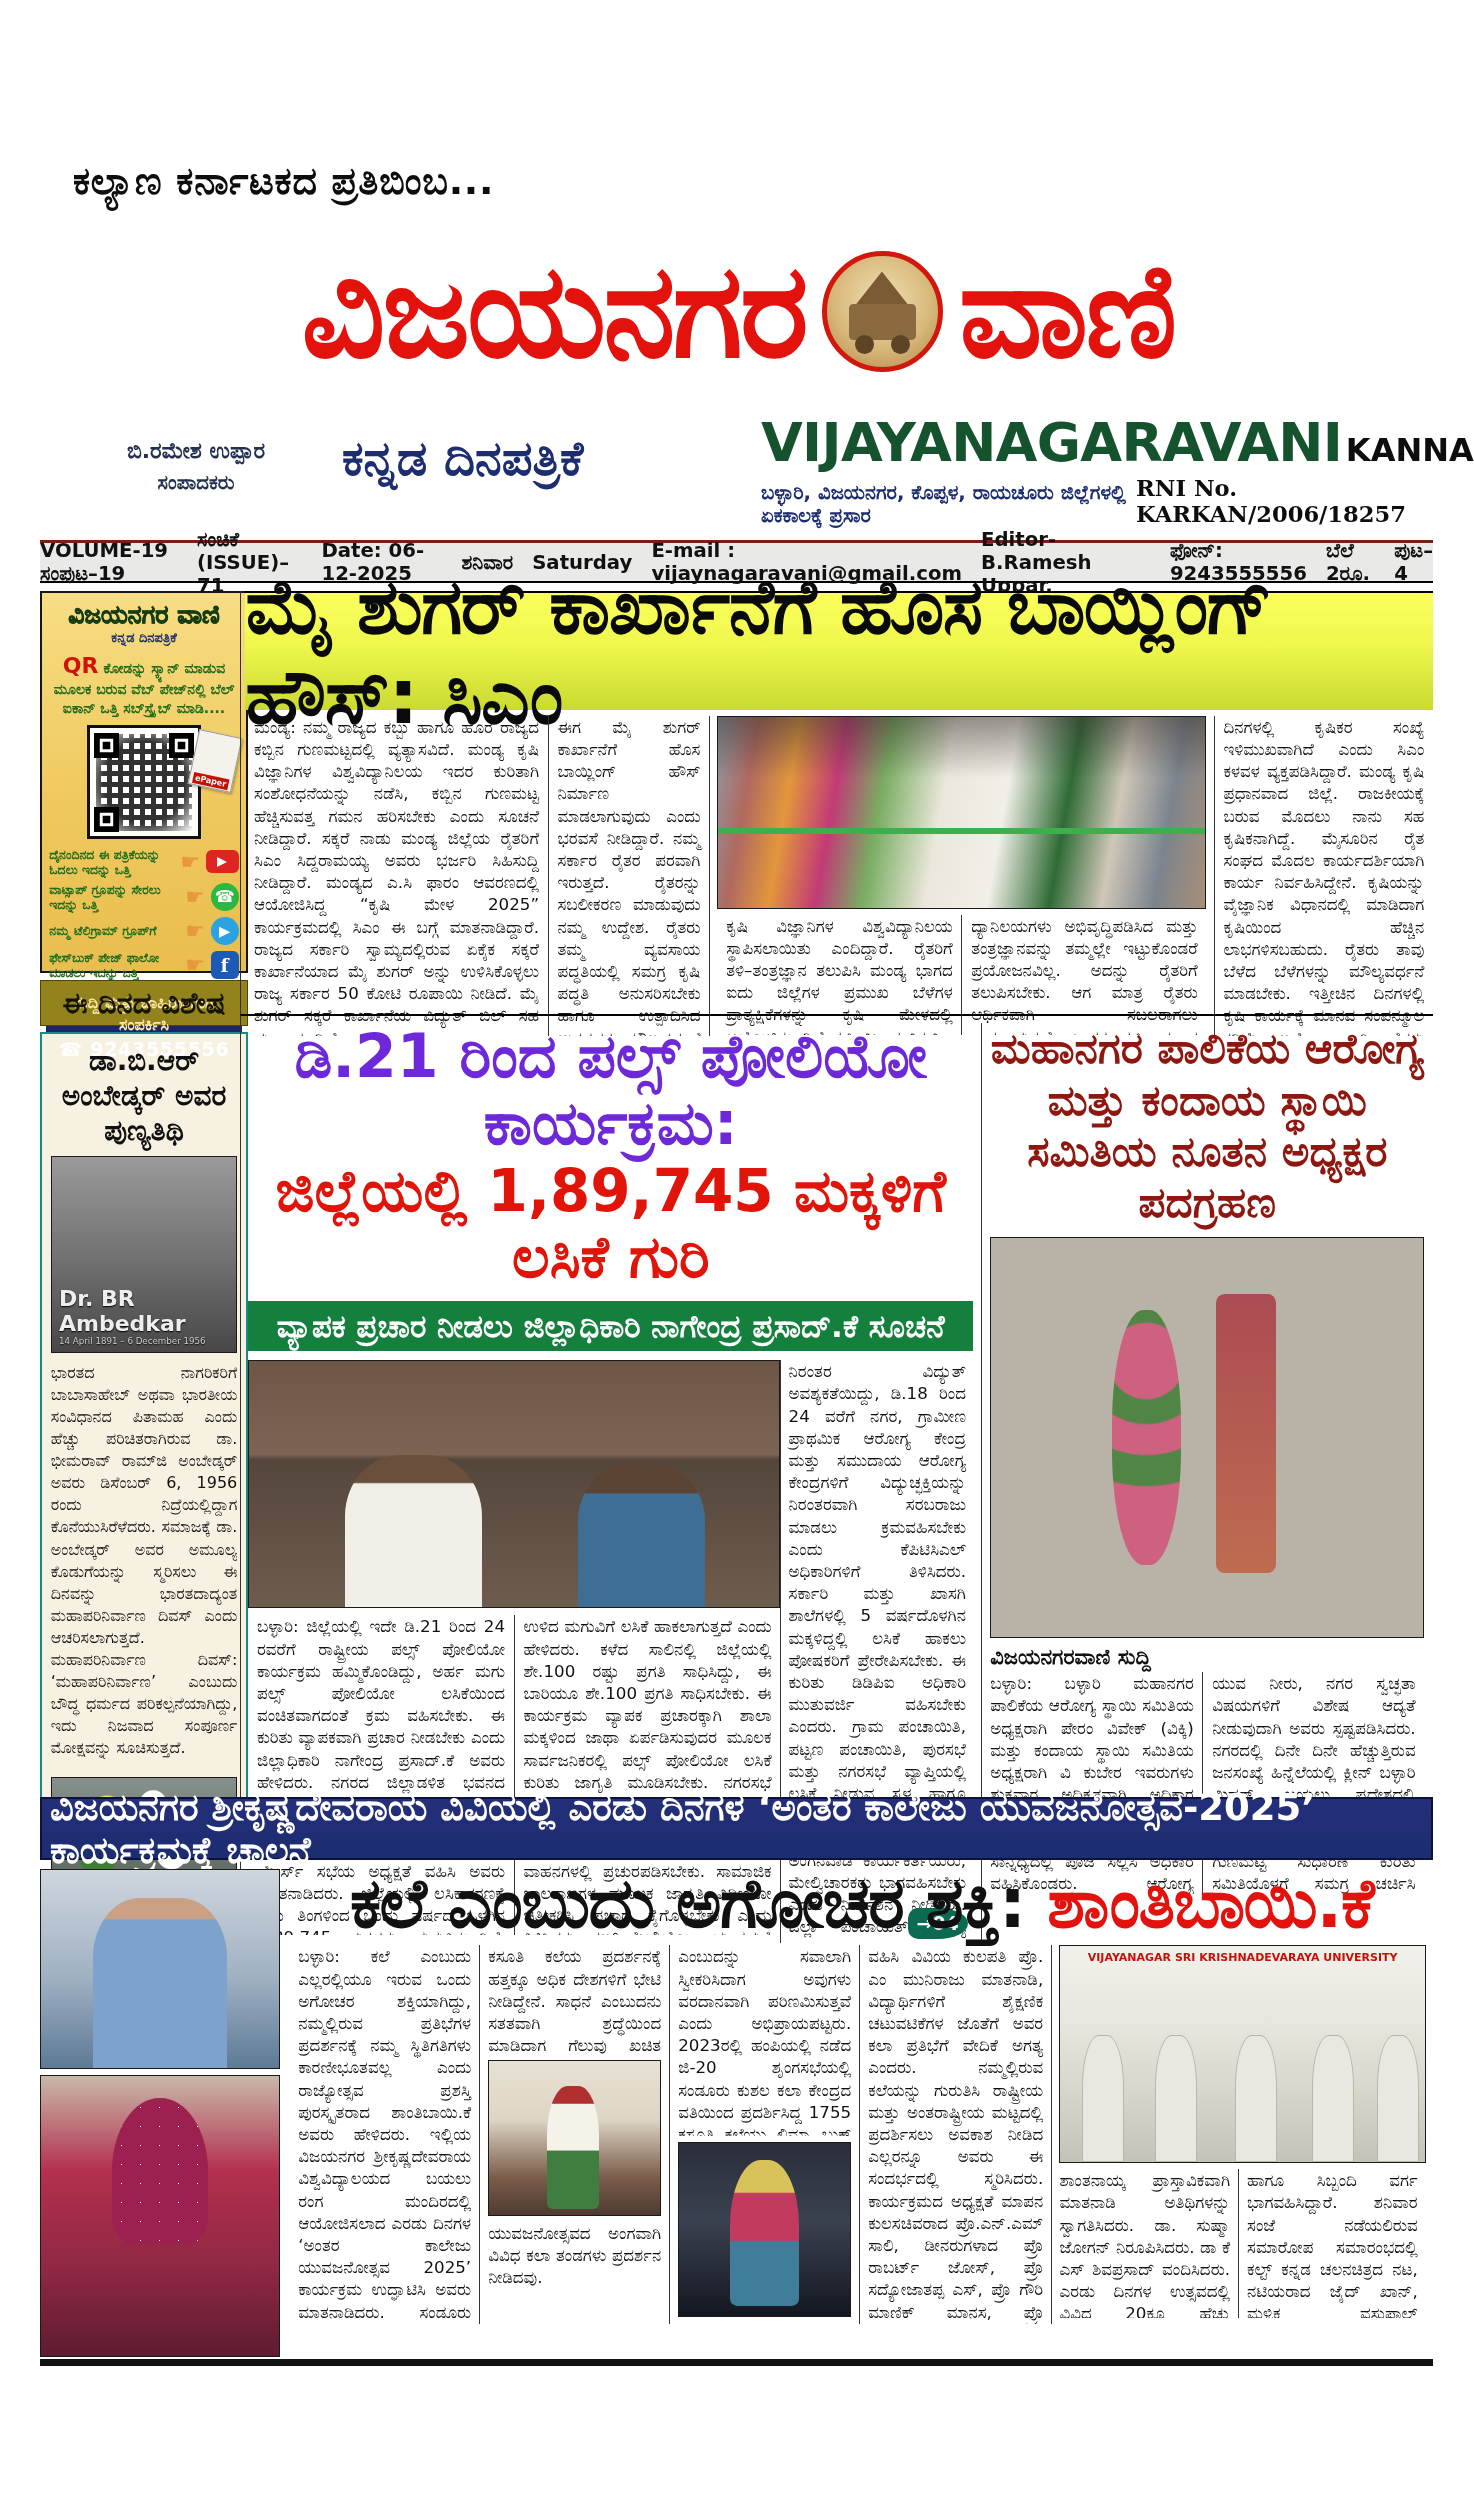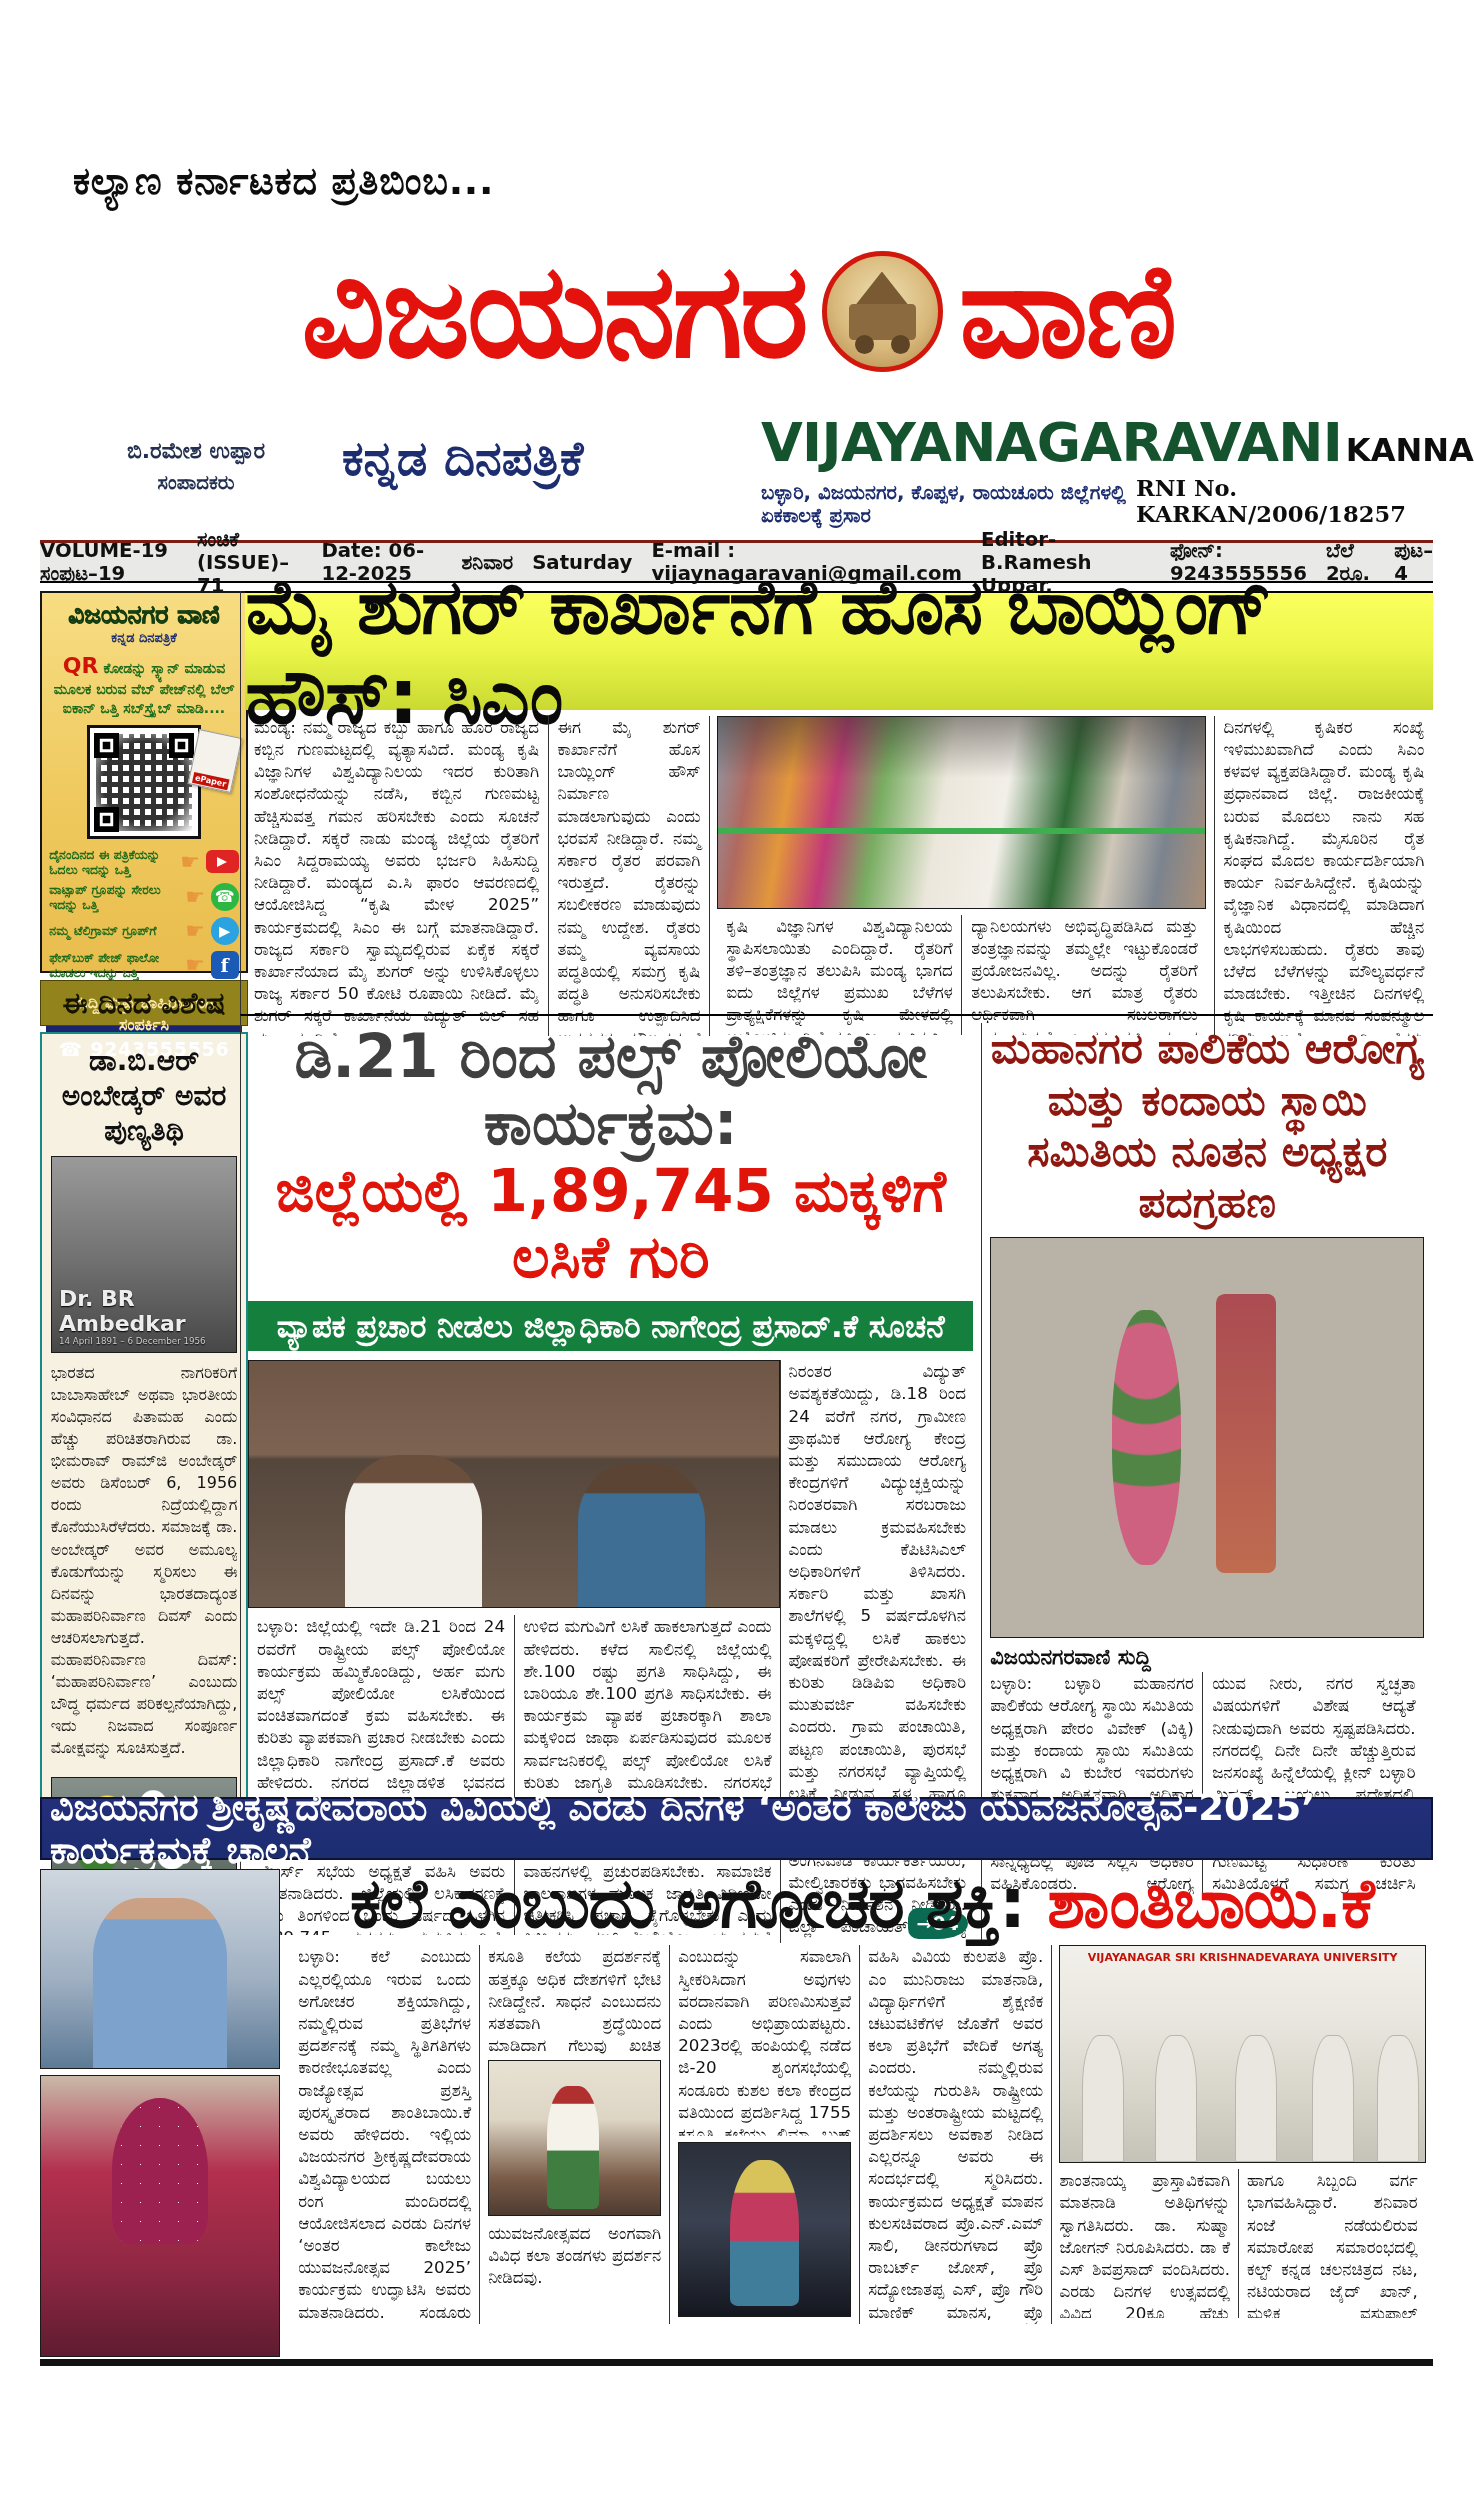--- a/index.html
+++ b/index.html
@@ -79,21 +79,21 @@
   .band h1{margin:0;font-size:76px;font-weight:800;color:#0a0a0a;letter-spacing:-1.5px;}
   .mainrow{display:flex;gap:0;margin-top:5.8px;}
   .mainrow .c{padding:0 8.7px;}
   .ribbon-ph{height:191px;
      background:linear-gradient(180deg,rgba(55,50,46,.5) 0%,rgba(55,50,46,0) 32%),
      linear-gradient(100deg,#8e9aa8 0%,#b0695f 8%,#e2973c 16%,#c23a77 25%,#79ad62 34%,#ece7dc 46%,#f2efe8 58%,#2f6b35 70%,#cfc7b8 80%,#7c848e 90%,#a98f77 100%);}
   .ribbon-ph .ribbon{position:absolute;left:0;right:0;top:58%;height:6.6px;background:#3fae4e;}
   .undercols{display:flex;margin-top:5.8px;}
   .undercols .c{flex:1;padding:0 8.7px;}
   
-  .polio-h1{font-size:60px;font-weight:800;color:#404040;text-align:center;line-height:1.12;}
+  .polio-h1{font-size:60px;font-weight:800;color:#6d28d9;text-align:center;line-height:1.12;}
   .polio-h2{font-size:58px;font-weight:800;color:#e01408;text-align:center;line-height:1.15;}
   .polio-bar{background:#15803d;color:#fff;font-size:31px;font-weight:800;text-align:center;padding:6.6px 0;margin-top:10.2px;}
   .meeting-ph{height:246px;
      background:linear-gradient(180deg,#6e5646 0%,#7d6352 38%,#55463c 40%,#6e5c4d 100%);}
   .meeting-ph .man1{position:absolute;left:18%;bottom:0;width:26%;height:62%;border-radius:40% 40% 0 0;
      background:linear-gradient(180deg,#6b4f3d 0 18%,#f2efe8 19% 100%);}
   .meeting-ph .man2{position:absolute;left:62%;bottom:0;width:24%;height:58%;border-radius:40% 40% 0 0;
      background:linear-gradient(180deg,#5c4434 0 20%,#3e6e94 21% 100%);}
   .badge{background:#0b6b52;color:#fff;font-weight:800;font-size:19px;border-radius:10.2px 50% 50% 10.2px;
          padding:2.9px 8.7px;display:inline-block;}

